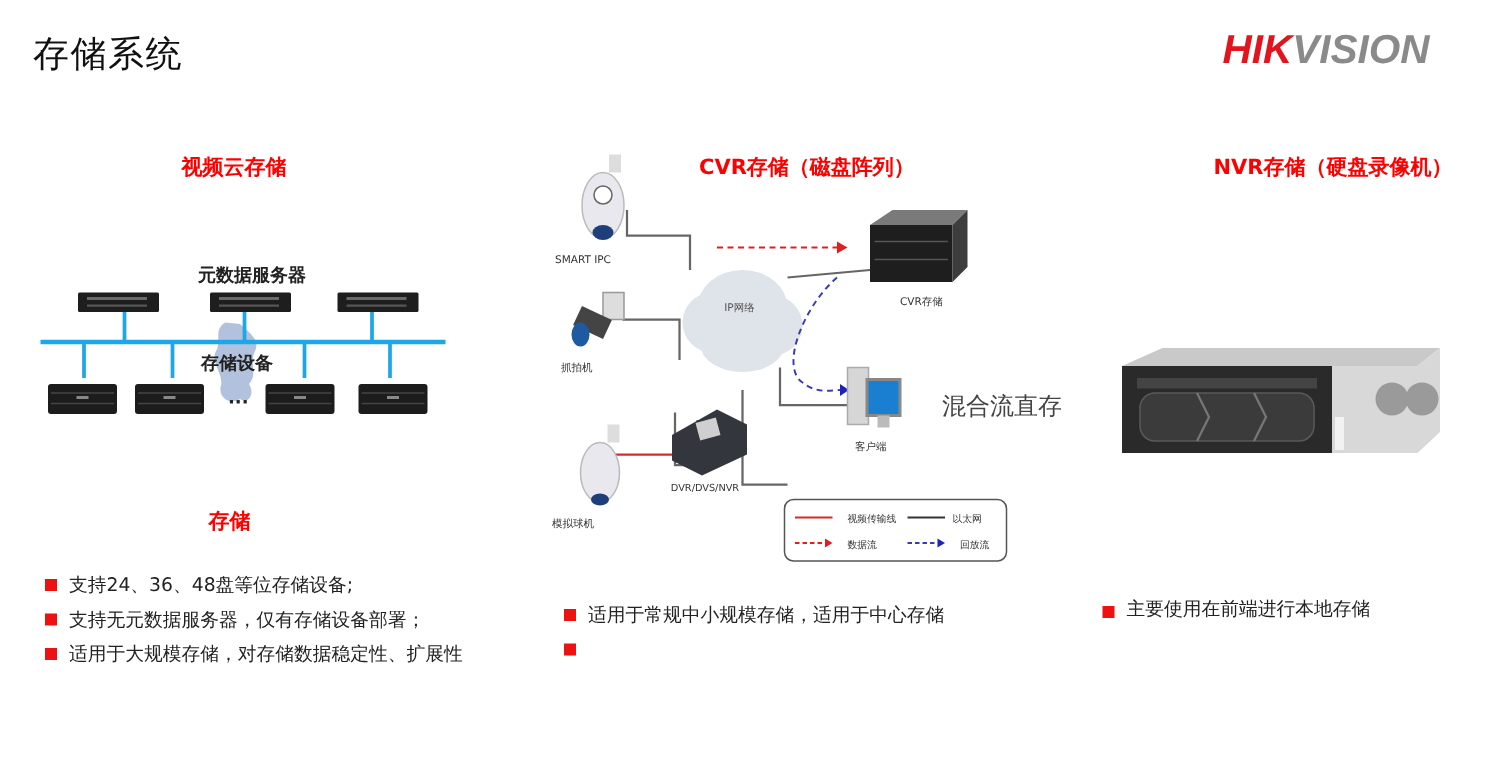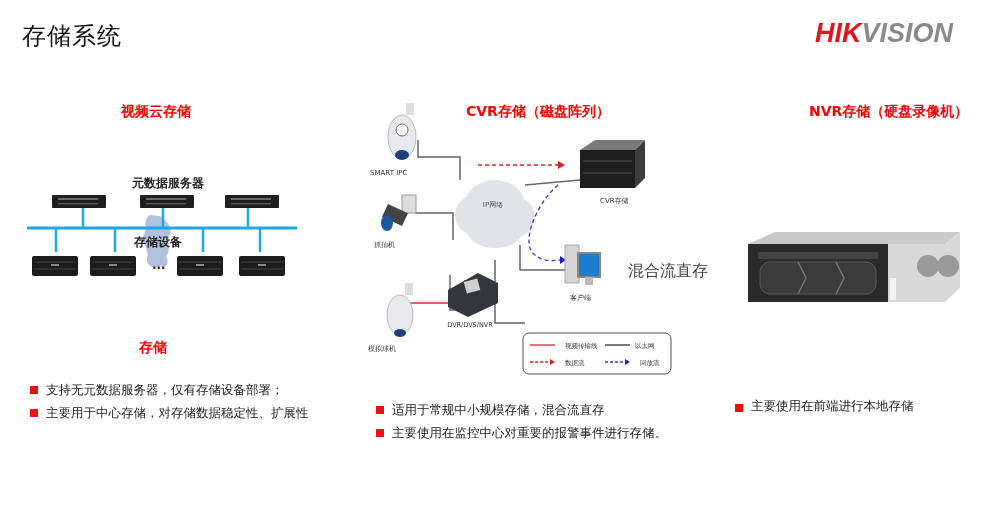--- a/index.html
+++ b/index.html
@@ -86,23 +86,23 @@
     <rect x="219" y="86" width="46" height="20" fill="#1c1c1c" rx="2"></rect>
     <line x1="221" y1="92" x2="263" y2="92" stroke="#444"></line>
       <line x1="221" y1="99" x2="263" y2="99" stroke="#444"></line>
     <rect x="238" y="94" width="8" height="2" fill="#888"></rect>
   </g>
 </svg>
 
 <div class="sec-title" style="left:139px; top:339px;font-family:Liberation Serif, serif;">存储</div>
 
 <ul class="bullets" style="left:30px; top:378px; width:320px;">
-  <li><span class="sq"></span></li>
+  <li><span class="sq"></span><span>支持24、36、48盘等位存储设备;</span></li>
   <li><span class="sq"></span><span>支持无元数据服务器，仅有存储设备部署；</span></li>
-  <li><span class="sq"></span><span>主要用于中心存储，对存储数据稳定性、扩展性</span></li>
+  <li><span class="sq"></span><span>适用于大规模存储，对存储数据稳定性、扩展性</span></li>
 </ul>
 
 <div class="sec-title" style="left:466px; top:103px;">CVR存储（磁盘阵列）</div>
 
 <svg style="left:360px; top:95px;" width="360" height="285" viewBox="0 0 360 285">
 
   <polyline points="58,45 58,62 100,62 100,85" fill="none" stroke="#666" stroke-width="1.5"></polyline>
   <polyline points="55,118 93,118 93,145" fill="none" stroke="#666" stroke-width="1.5"></polyline>
   <polyline points="90,180 90,215 105,215 105,185" fill="none" stroke="#666" stroke-width="1.5"></polyline>
   <polyline points="135,165 135,228 165,228" fill="none" stroke="#666" stroke-width="1.5"></polyline>
@@ -180,22 +180,22 @@
     <line x1="170" y1="267" x2="190" y2="267" stroke="#e02020" stroke-width="1.3" stroke-dasharray="3,2"></line>
     <polygon points="190,264 195,267 190,270" fill="#e02020"></polygon>
     <text class="diag-text" x="205" y="270" font-size="6.5" fill="#333">数据流</text>
     <line x1="245" y1="267" x2="265" y2="267" stroke="#3a3ab8" stroke-width="1.3" stroke-dasharray="3,2"></line>
     <polygon points="265,264 270,267 265,270" fill="#2020c0"></polygon>
     <text class="diag-text" x="280" y="270" font-size="6.5" fill="#333">回放流</text>
   </g>
 </svg>
 
 <ul class="bullets" style="left:376px; top:398px; width:330px;">
-  <li><span class="sq"></span><span>适用于常规中小规模存储，混合流直存</span></li>
-  <li><span class="sq"></span><span>主要使用在监控中心对重要的报警事件进行存储。</span></li>
+  <li><span class="sq"></span><span>适用于常规中小规模存储，适用于中心存储</span></li>
+  <li><span class="sq"></span></li>
 </ul>
 
 <div class="sec-title" style="left:769px; top:103px;margin-left:40px;">NVR存储（硬盘录像机）</div>
 
 <svg style="left:740px; top:230px;" width="225" height="75" viewBox="0 0 225 75">
   <polygon points="8,14 35,2 220,2 205,14" fill="#c9c9c9"></polygon>
   <rect x="8" y="14" width="140" height="58" fill="#2a2a2a"></rect>
   <polygon points="148,14 205,14 220,2 220,58 205,72 148,72" fill="#d8d8d8"></polygon>
   <rect x="18" y="22" width="120" height="7" fill="#444"></rect>
   <rect x="20" y="32" width="116" height="32" rx="10" fill="#3b3b3b" stroke="#5a5a5a"></rect>

